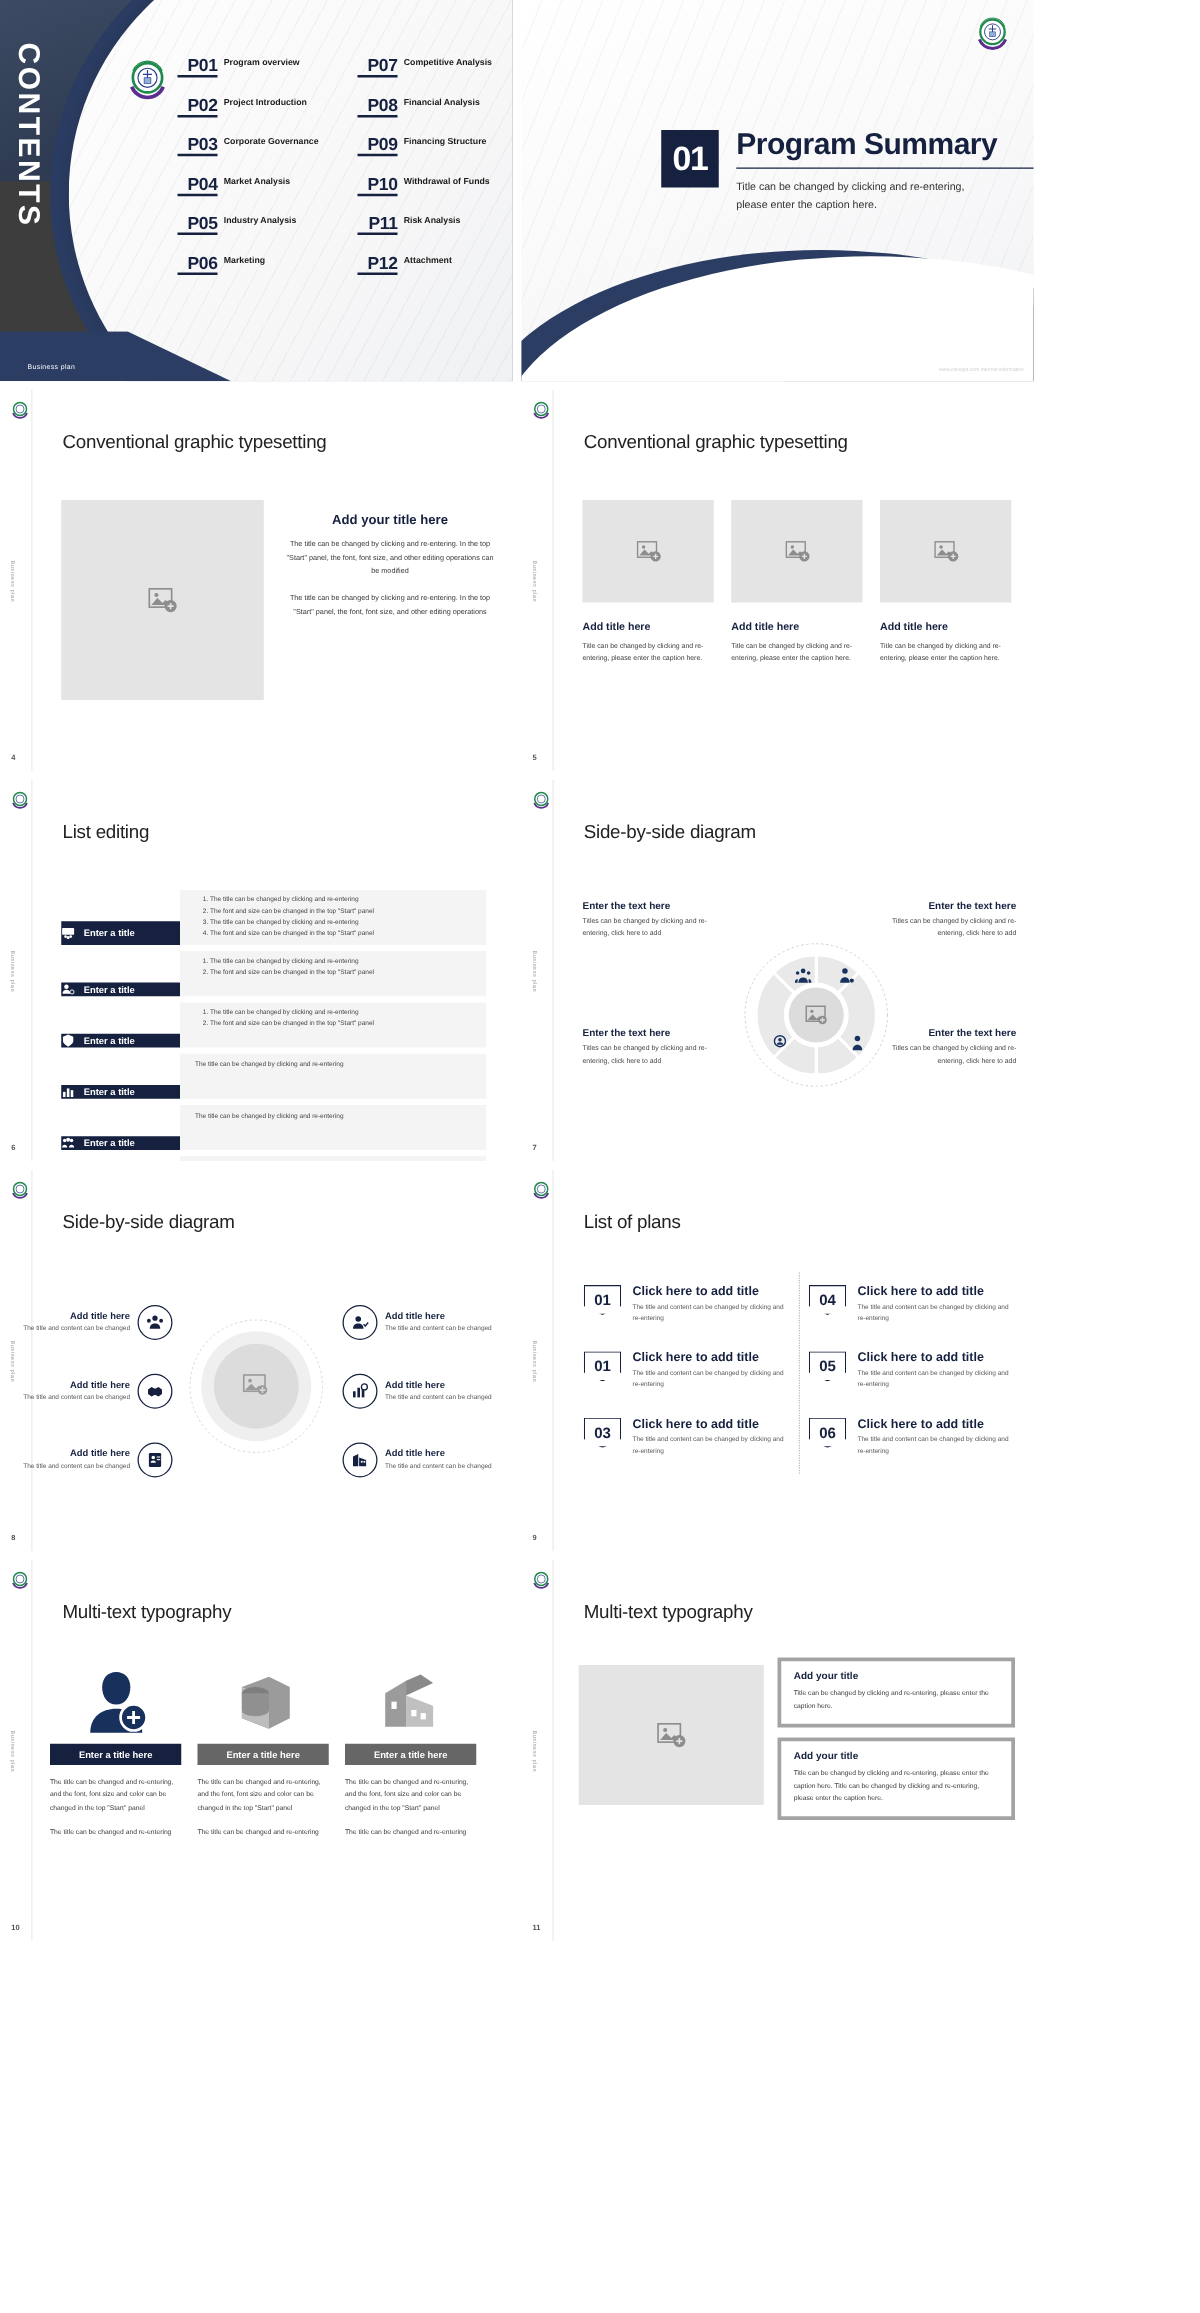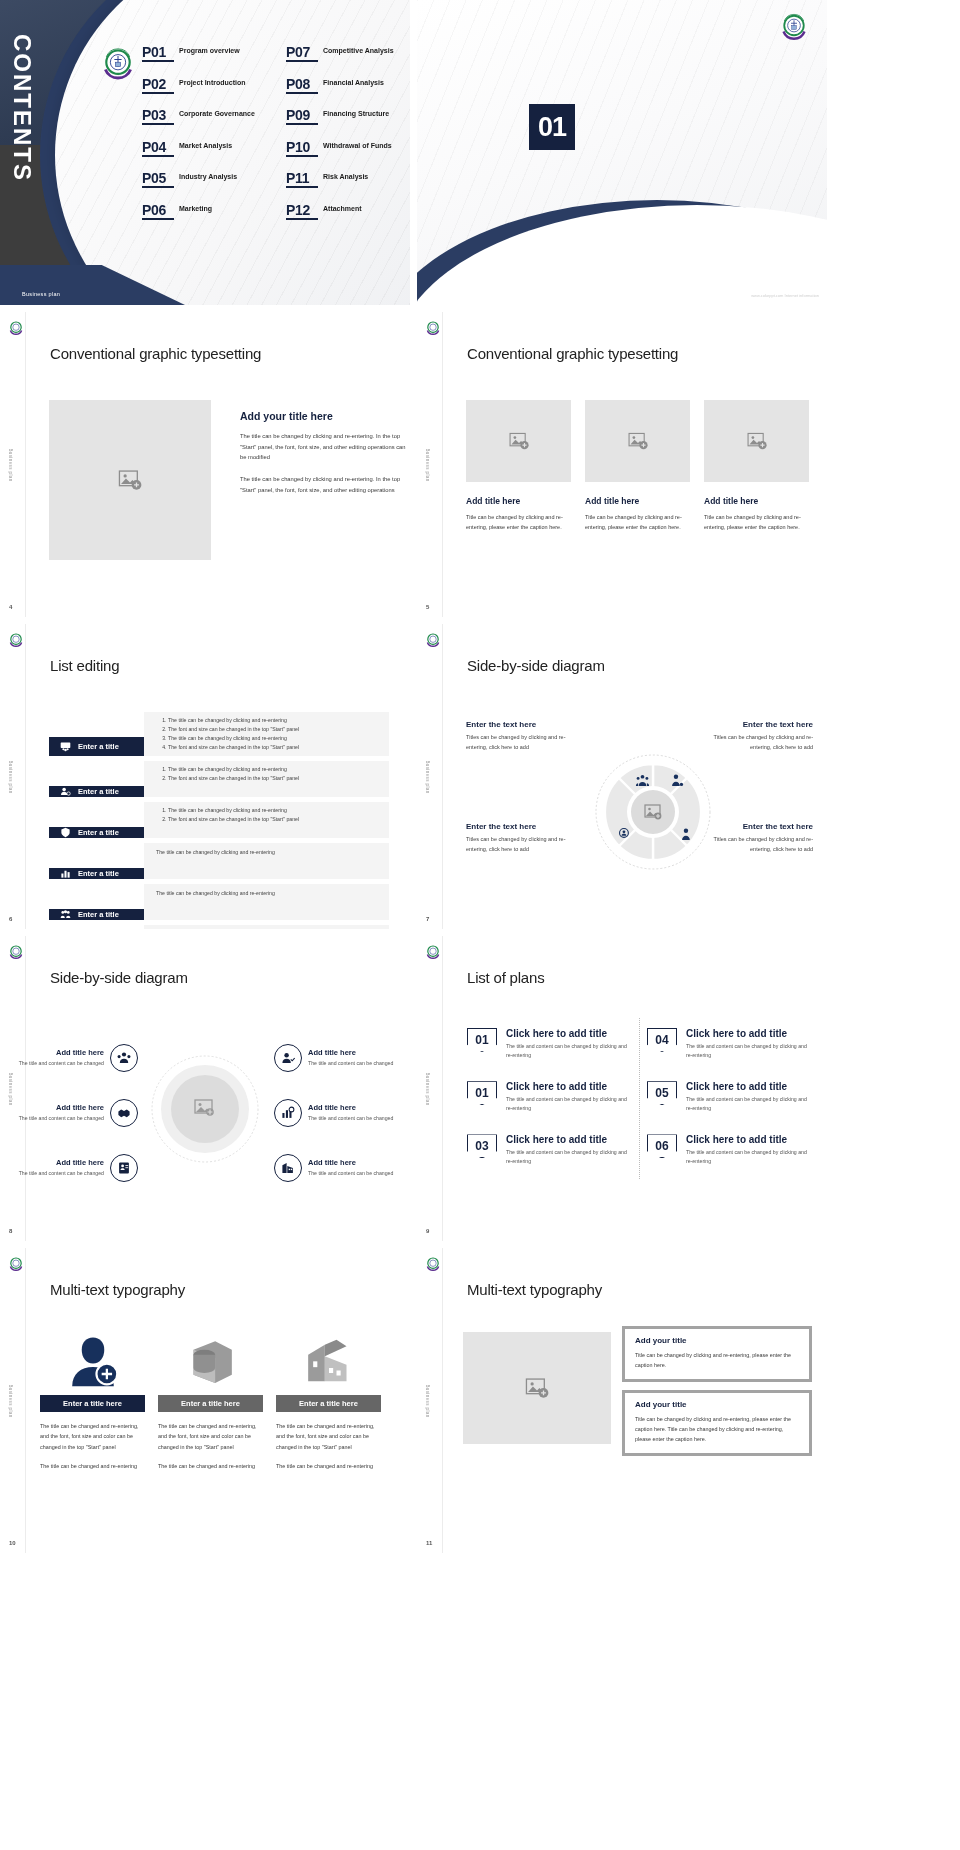--- a/index.html
+++ b/index.html
@@ -45,21 +45,21 @@
   .s1 .contents-word{
     position:absolute; left:10px; top:34px;
     writing-mode:vertical-rl;
     font-size:24px; font-weight:700; color:#fff; letter-spacing:2px;
     line-height:1;
   }
   .s1 .logo1{ position:absolute; left:100px; top:46px; width:36px; height:36px; }
   .s1 .toc{ position:absolute; left:142px; top:46px; width:270px; }
   .toc-grid{ display:flex; gap:22px; }
   .toc-col{ width:122px; }
-  .toc-item{ margin-bottom:15.5px; position:relative; display:flex; align-items:flex-start; }
+  .toc-item{ margin-bottom:15.5px; position:relative; display:flex; align-items:flex-start;text-align:right; }
   .toc-code{
     font-size:14px; font-weight:700; color:#15213f; letter-spacing:-.3px;
     border-bottom:2px solid #15213f; padding-bottom:1px; line-height:13px;
     display:inline-block; width:32px;
   }
   .toc-label{ font-size:7px; color:#1a1a1a; font-weight:600; margin-left:5px; margin-top:1px; white-space:nowrap; }
   .s1 .footer1{
     position:absolute; left:22px; bottom:8px; font-size:5.5px; color:#fff; letter-spacing:.3px;
   }
   .s1 .botwedge{
@@ -111,37 +111,37 @@
   .cs h2{
     position:absolute; left:50px; top:33px; font-size:15px; font-weight:400;
     color:#222; letter-spacing:-.2px;
   }
   .ph{
     background:#e4e4e4; display:flex; align-items:center; justify-content:center;
   }
 
   
   .s4 .img{ position:absolute; left:49px; top:88px; width:162px; height:160px; }
-  .s4 .txt{ position:absolute; left:240px; top:98px; width:168px; }
+  .s4 .txt{ position:absolute; left:228px; top:98px; width:168px;text-align:center; }
   .s4 .txt h3{ font-size:10.5px; color:#15213f; font-weight:700; margin-bottom:9px; }
   .s4 .txt p{ font-size:5.8px; color:#3a3a3a; line-height:1.85; margin-bottom:11px; }
 
   
   .s5 .cols{ position:absolute; left:49px; top:88px; display:flex; gap:14px; }
   .s5 .col{ width:105px; }
   .s5 .col .ph{ height:82px; margin-bottom:14px; }
   .s5 .col h3{ font-size:8.5px; color:#15213f; font-weight:700; margin-bottom:6px; }
   .s5 .col p{ font-size:5.5px; color:#3a3a3a; line-height:1.85; }
 
   
   .s6 .rows{ position:absolute; left:49px; top:88px; width:340px; }
   .s6 .lrow{ display:flex; margin-bottom:5px; align-items:stretch; }
   .s6 .tag{
     width:95px; background:#15213f; color:#fff; display:flex; align-items:center;
-    gap:7px; padding-left:11px; font-size:7.5px; font-weight:700;margin-top:25px;
+    gap:7px; font-size:7.5px; font-weight:700;margin-top:25px;
   }
   .s6 .body{ flex:1; background:#f4f4f4; padding:4px 8px; }
   .s6 .body ol{ margin-left:16px; }
   .s6 .body li{ font-size:5.2px; color:#444; line-height:1.72; }
   .s6 .body .one{ font-size:5.2px; color:#444; padding:2px 0 0 4px; }
 
   
   .s7 .tl{ position:absolute; left:49px; top:96px; width:120px; }
   .s7 .tr{ position:absolute; right:14px; top:96px; width:120px; text-align:right; }
   .s7 .bl{ position:absolute; left:49px; top:198px; width:120px; }
@@ -300,20 +300,26 @@
           <circle cx="20" cy="18" r="13" fill="#fff" stroke="#1f8a4c" stroke-width="2.4"></circle>
           <circle cx="20" cy="18" r="8.5" fill="#fff" stroke="#2a3f8f" stroke-width="1"></circle>
           <path d="M20 11 v12 M16 15 h8" stroke="#2a3f8f" stroke-width="1.1"></path>
           <rect x="17" y="18" width="6" height="5" fill="#8fb0d8" stroke="#2a3f8f" stroke-width=".6"></rect>
           <path d="M6 26 a15 15 0 0 0 28 0" fill="none" stroke="#5b2d8e" stroke-width="3.2"></path>
           <path d="M7 12 a14 14 0 0 1 26 0" fill="none" stroke="#1f8a4c" stroke-width="1"></path>
         </svg>
       </div>
 
       <div class="num">01</div>
+      <div class="t2">
+        <h1>Program Summary</h1>
+        <div class="rule"></div>
+        <p>Title can be changed by clicking and re-entering,</p>
+        <p>please enter the caption here.</p>
+      </div>
 
       <div class="foot2">
         <span class="pg">3</span>
         <span class="bp">Business plan</span>
       </div>
       <div class="url">www.cokeppt.com Internet information</div>
     </div>
   </div>
 </div>
 

